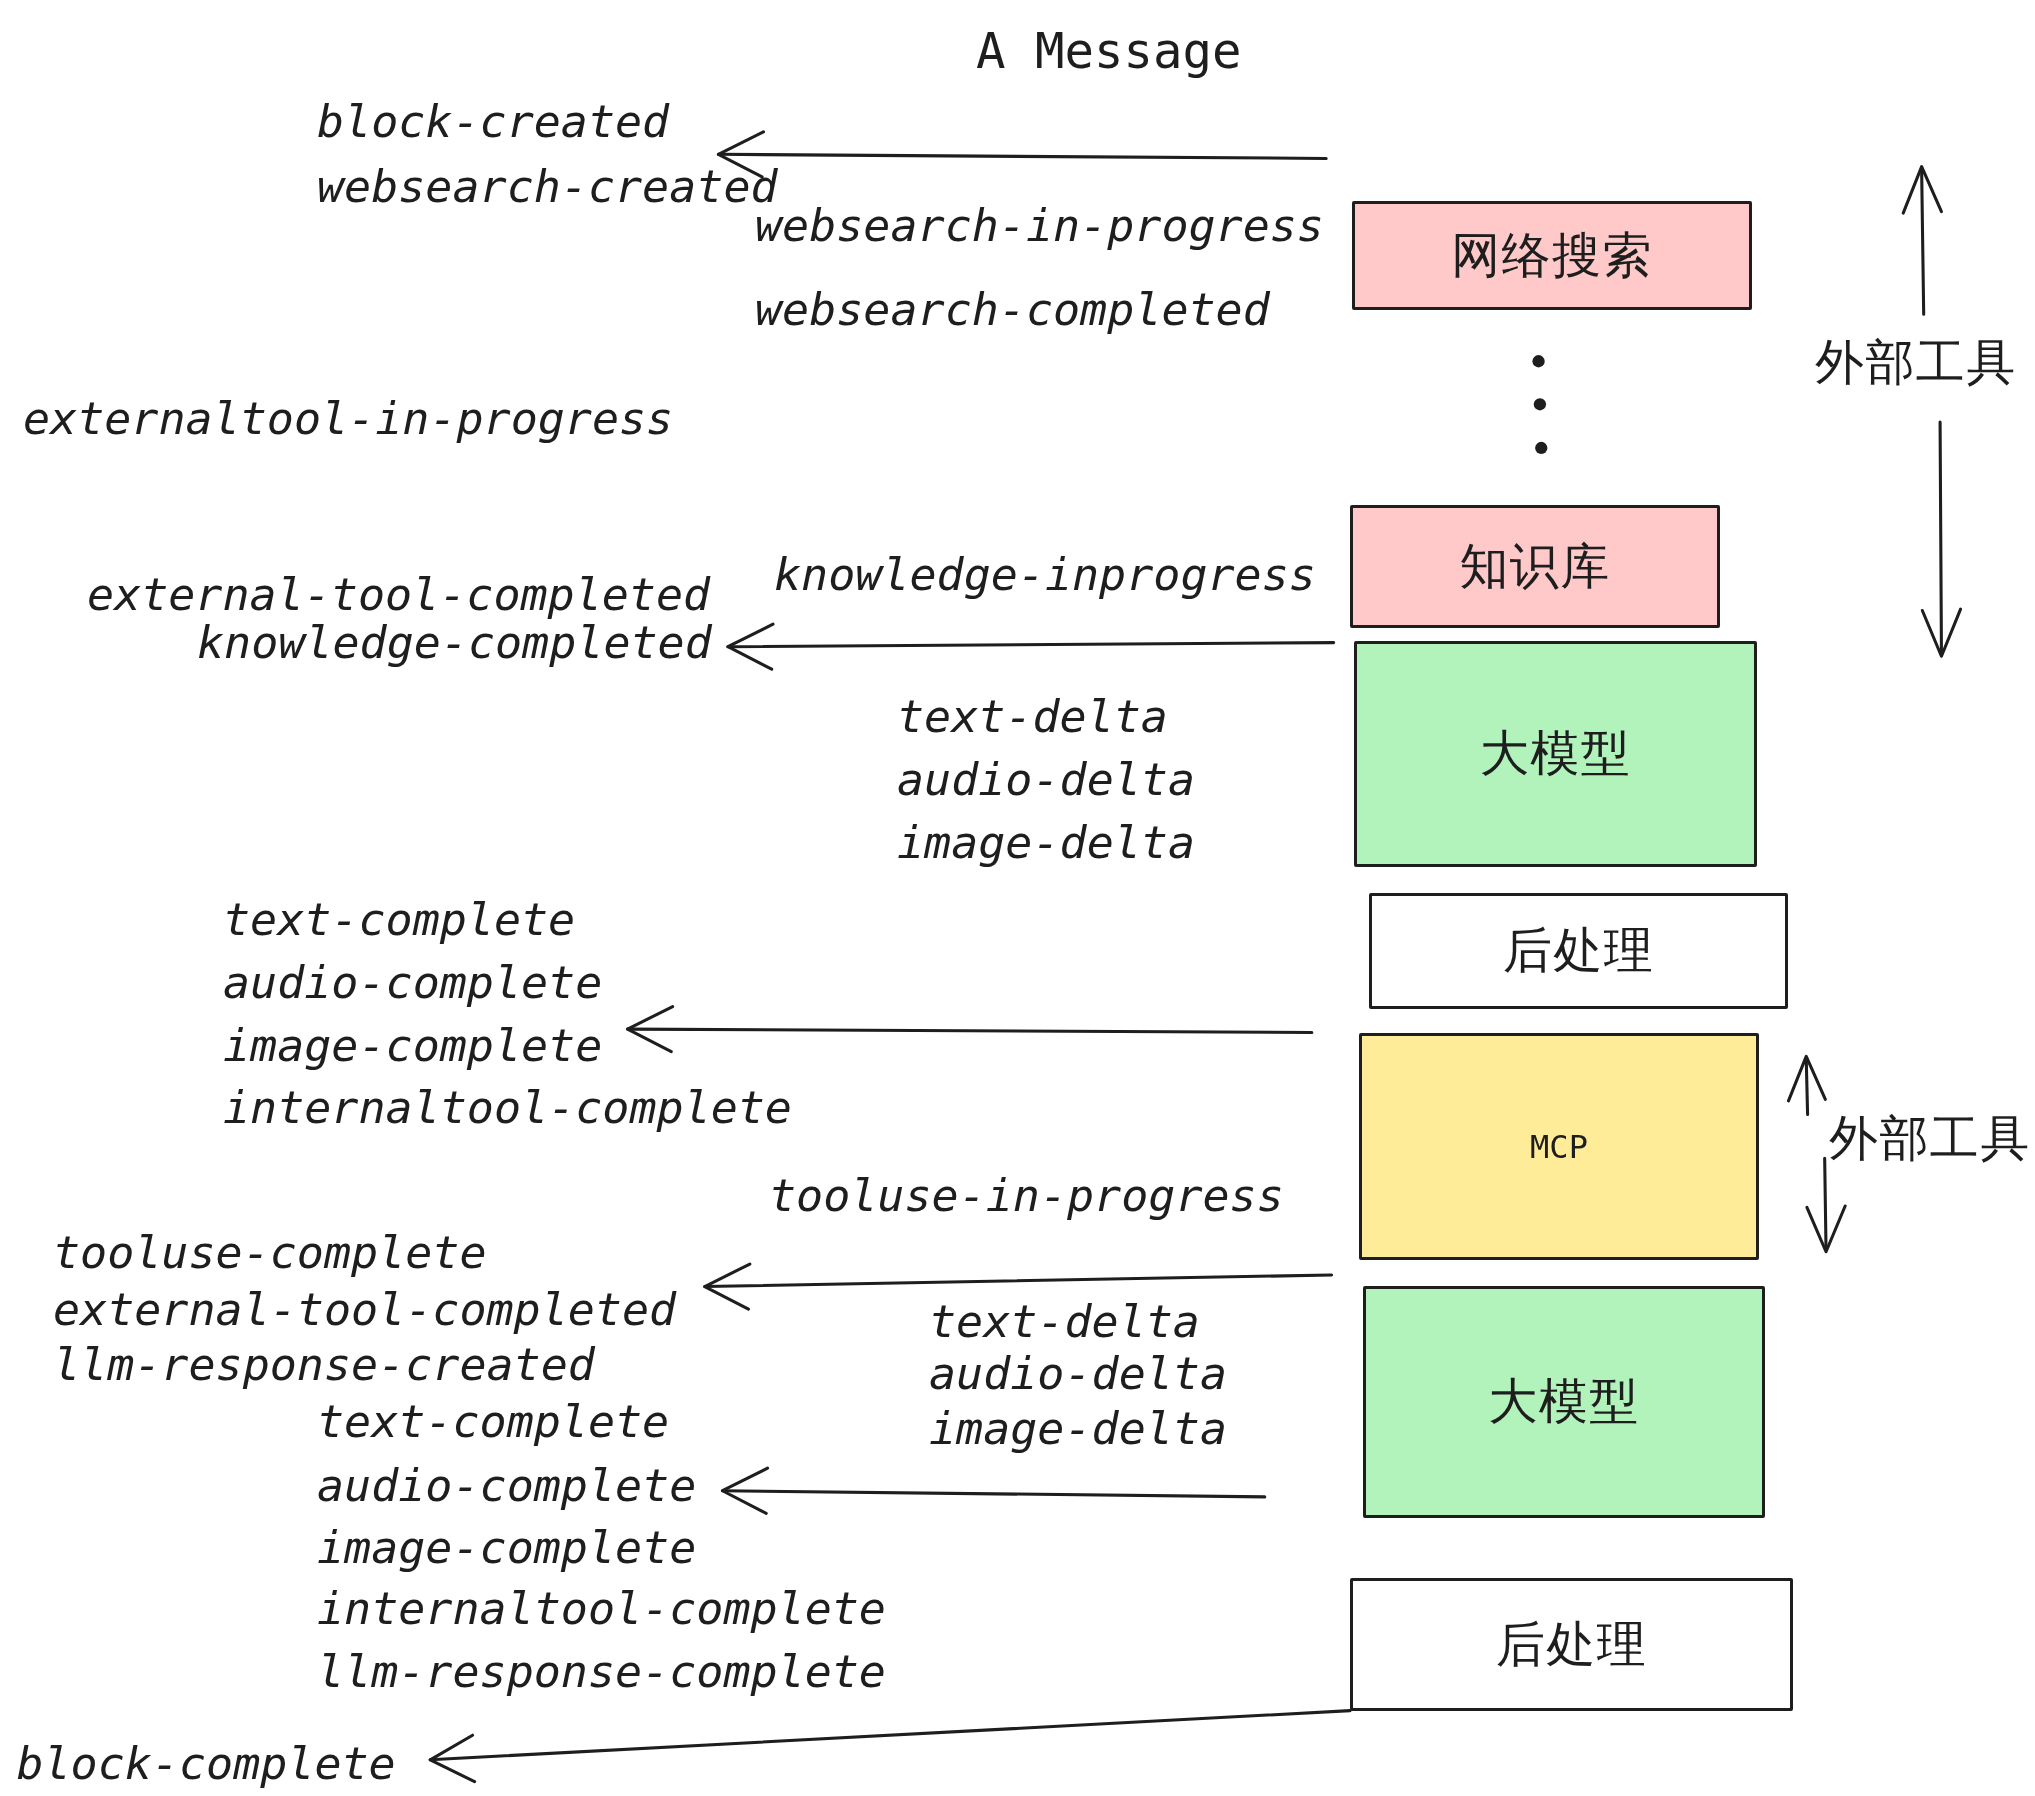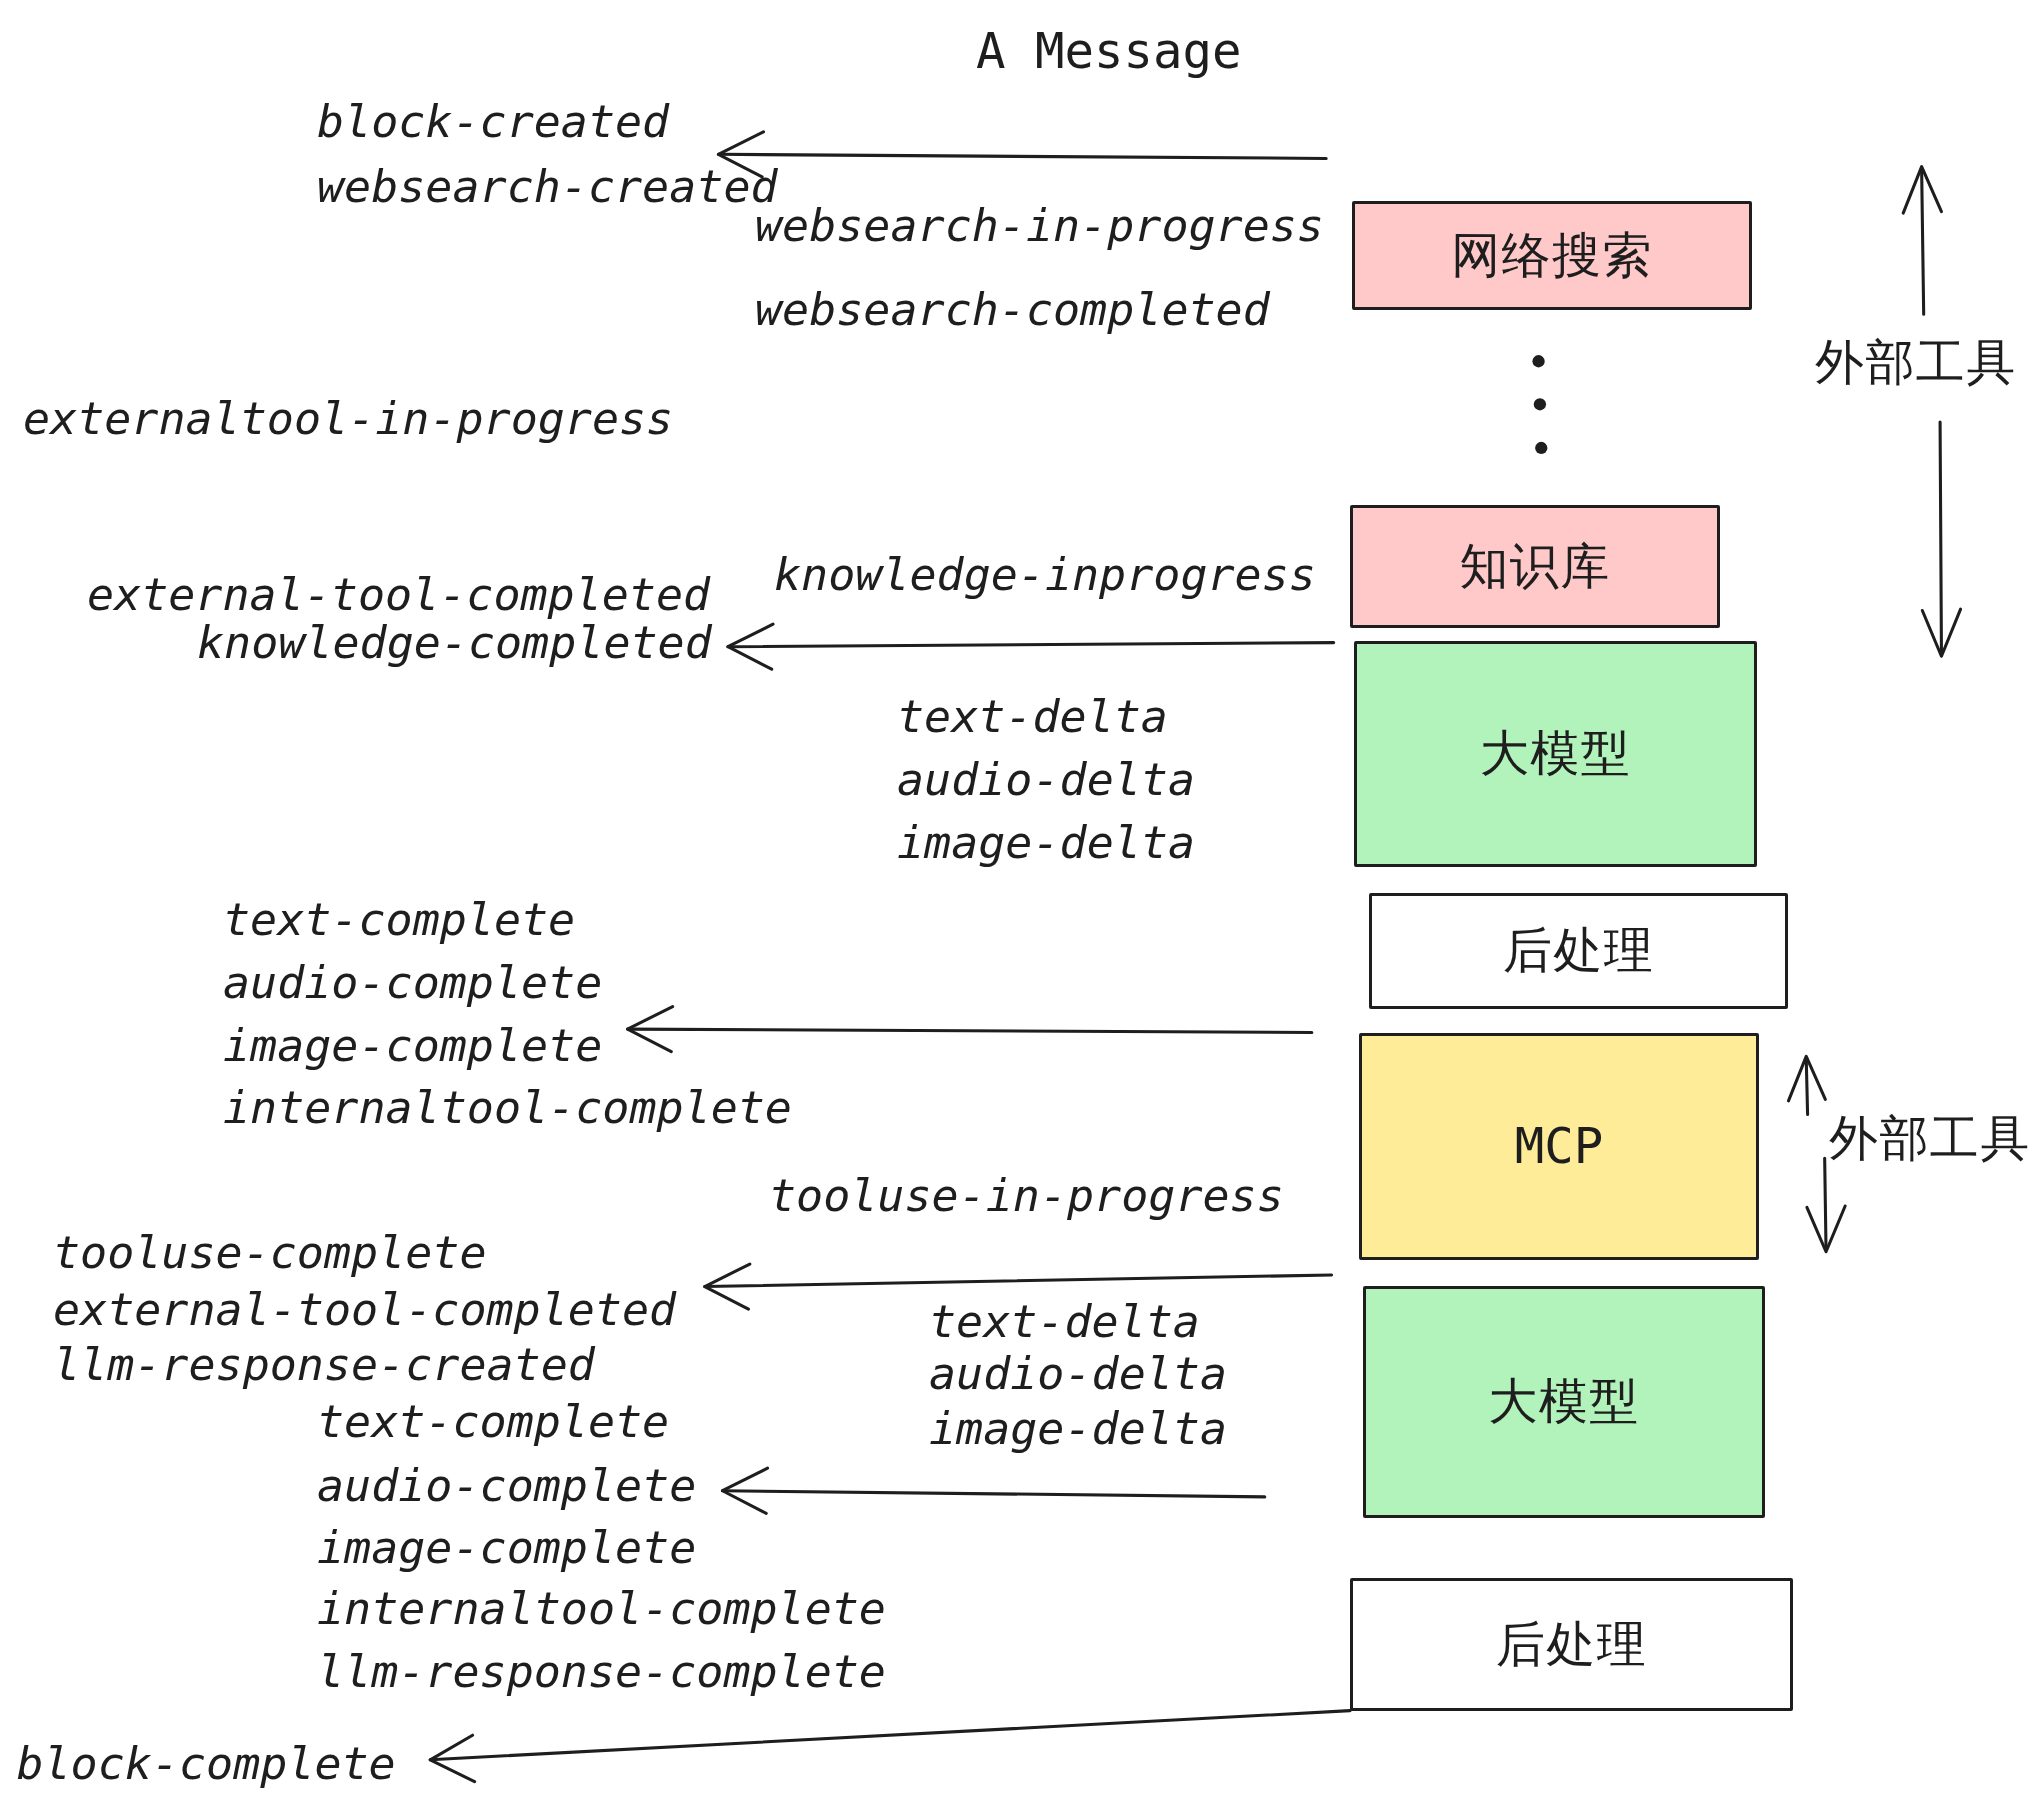--- a/index.html
+++ b/index.html
@@ -34,21 +34,21 @@
     box-sizing:border-box;
   }
   .box .lbl{
     font-family:"DejaVu Sans", sans-serif;
     font-size:49px;
     letter-spacing:1.4px;
     white-space:nowrap;
   }
   .box .lbl.mono{
     font-family:"DejaVu Sans Mono", monospace;
-    font-size:49px;
+    font-size:32px;
     letter-spacing:0;
   }
   .fill-pink{background:#ffc9c9;}
   .fill-green{background:#b2f2bb;}
   .fill-yellow{background:#ffec99;}
   .fill-white{background:#ffffff;}
   .title{
     position:absolute;
     font-size:49px;line-height:55px;white-space:nowrap;
     transform:translateY(-50%);

